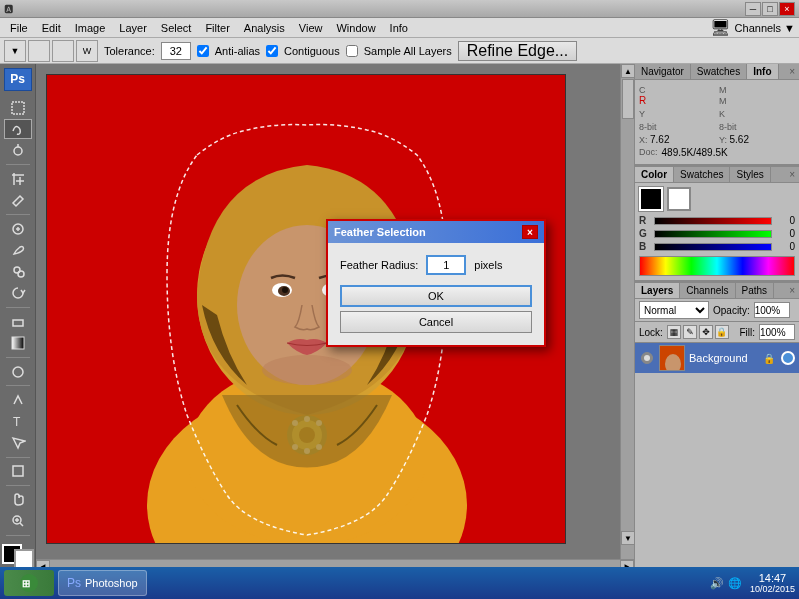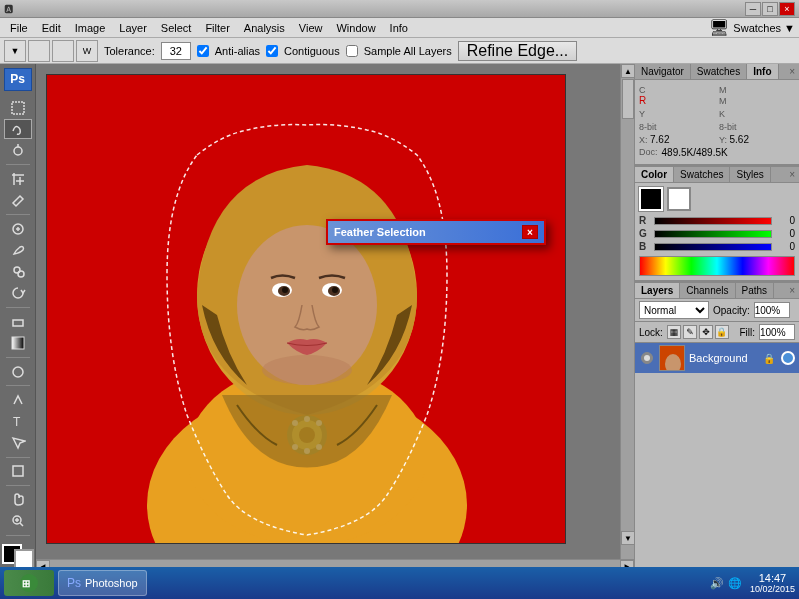--- a/index.html
+++ b/index.html
@@ -450,21 +450,21 @@
   <div class="menu-item">Image</div>
   <div class="menu-item">Layer</div>
   <div class="menu-item">Select</div>
   <div class="menu-item">Filter</div>
   <div class="menu-item">Analysis</div>
   <div class="menu-item">View</div>
   <div class="menu-item">Window</div>
   <div class="menu-item">Info</div>
   <div style="margin-left:auto;display:flex;align-items:center;gap:4px;">
     <span style="font-size:16px;">🖥</span>
-    <span style="font-size:11px;cursor:pointer;">Swatches ▼</span>
+    <span style="font-size:11px;cursor:pointer;">Channels ▼</span>
   </div>
 </div>
 
 <div id="options-bar">
   <div style="display:flex;align-items:center;gap:2px;">
     <div style="width:22px;height:22px;background:#ddd;border:1px solid #999;display:flex;align-items:center;justify-content:center;font-size:9px;">▼</div>
     <div style="width:22px;height:22px;background:#ddd;border:1px solid #999;"></div>
     <div style="width:22px;height:22px;background:#ddd;border:1px solid #999;"></div>
     <div style="width:22px;height:22px;background:#ddd;border:1px solid #999;display:flex;align-items:center;justify-content:center;font-size:9px;">W</div>
   </div>
@@ -668,20 +668,31 @@
               <path d="M150 80 Q175 60 200 55 Q230 48 260 50 Q290 48 320 55 Q345 60 370 80 Q400 120 400 200 Q400 280 380 340 Q360 390 340 420 Q320 450 260 460 Q200 450 180 420 Q160 390 140 340 Q120 280 120 200 Q120 120 150 80Z" fill="none" stroke="#fff" stroke-width="1.5" stroke-dasharray="4,3" opacity="0.9"></path>
             </svg>
           </div>
         </div>
 
         <div id="feather-dialog">
           <div id="feather-dialog-title">
             <span>Feather Selection</span>
             <div class="dialog-close-btn">×</div>
           </div>
+          <div id="feather-dialog-body">
+            <div class="feather-row">
+              <label>Feather Radius:</label>
+              <input type="text" class="feather-input" value="1" style="">
+              <span class="feather-pixels">pixels</span>
+            </div>
+            <div class="dialog-buttons">
+              <button class="dialog-btn default-btn">OK</button>
+              <button class="dialog-btn">Cancel</button>
+            </div>
+          </div>
         </div>
       </div>
 
       <div id="v-scrollbar">
         <div class="scrollbar-arrow">▲</div>
         <div class="scrollbar-thumb"></div>
         <div class="scrollbar-arrow" style="position:absolute;bottom:14px;">▼</div>
       </div>
     </div>
 

